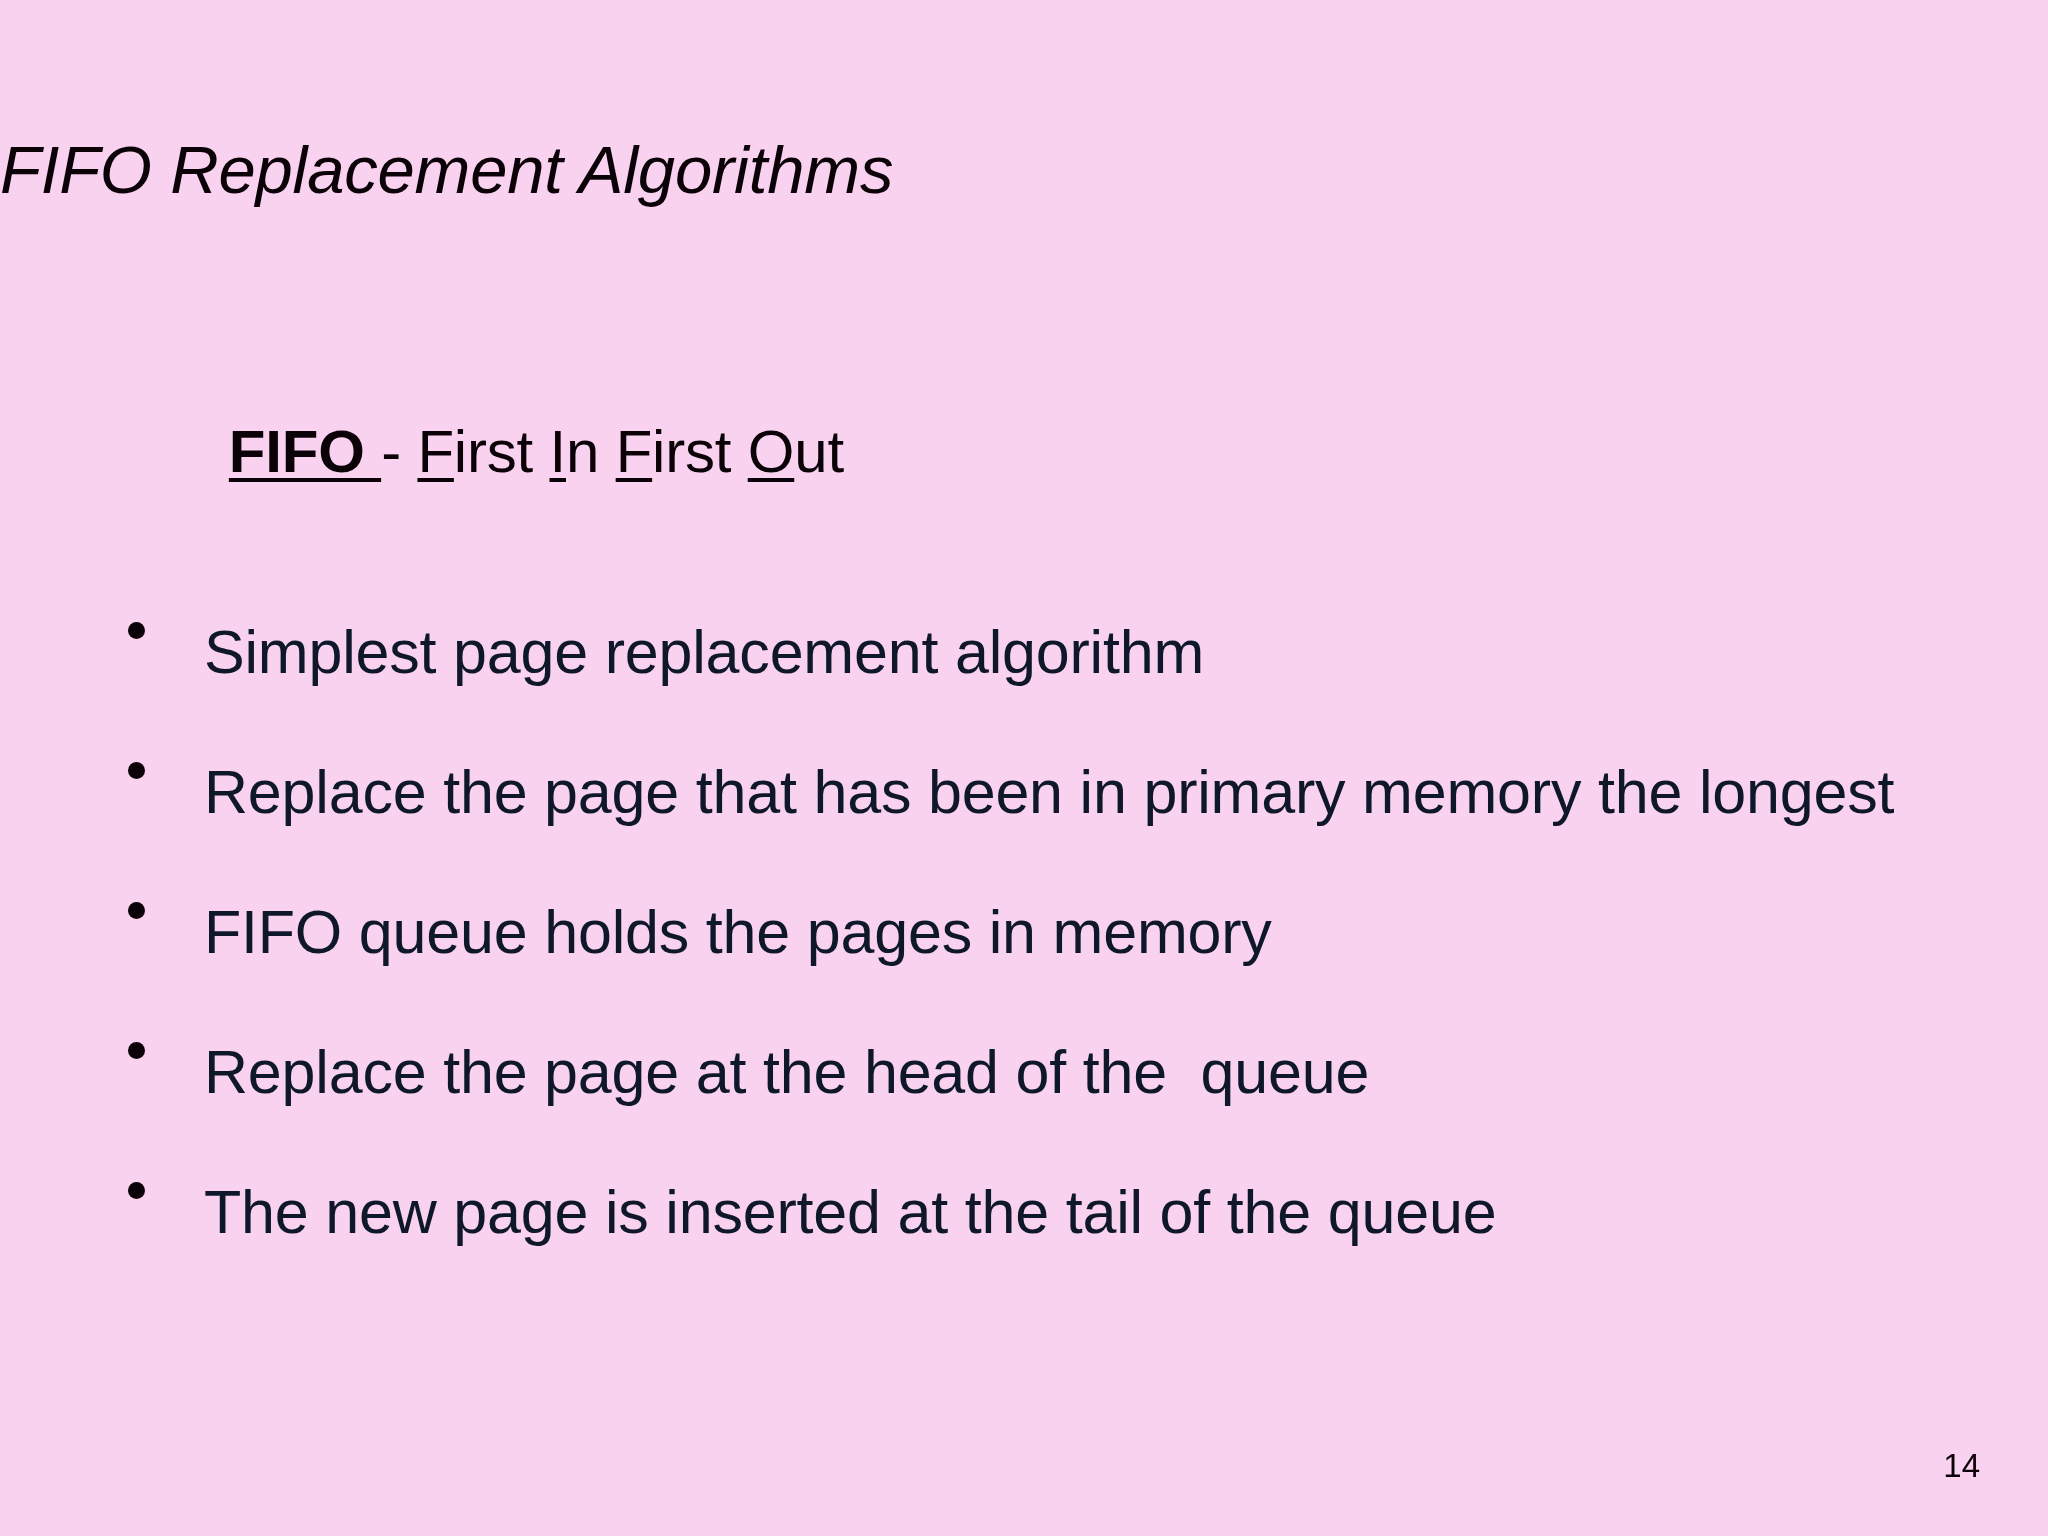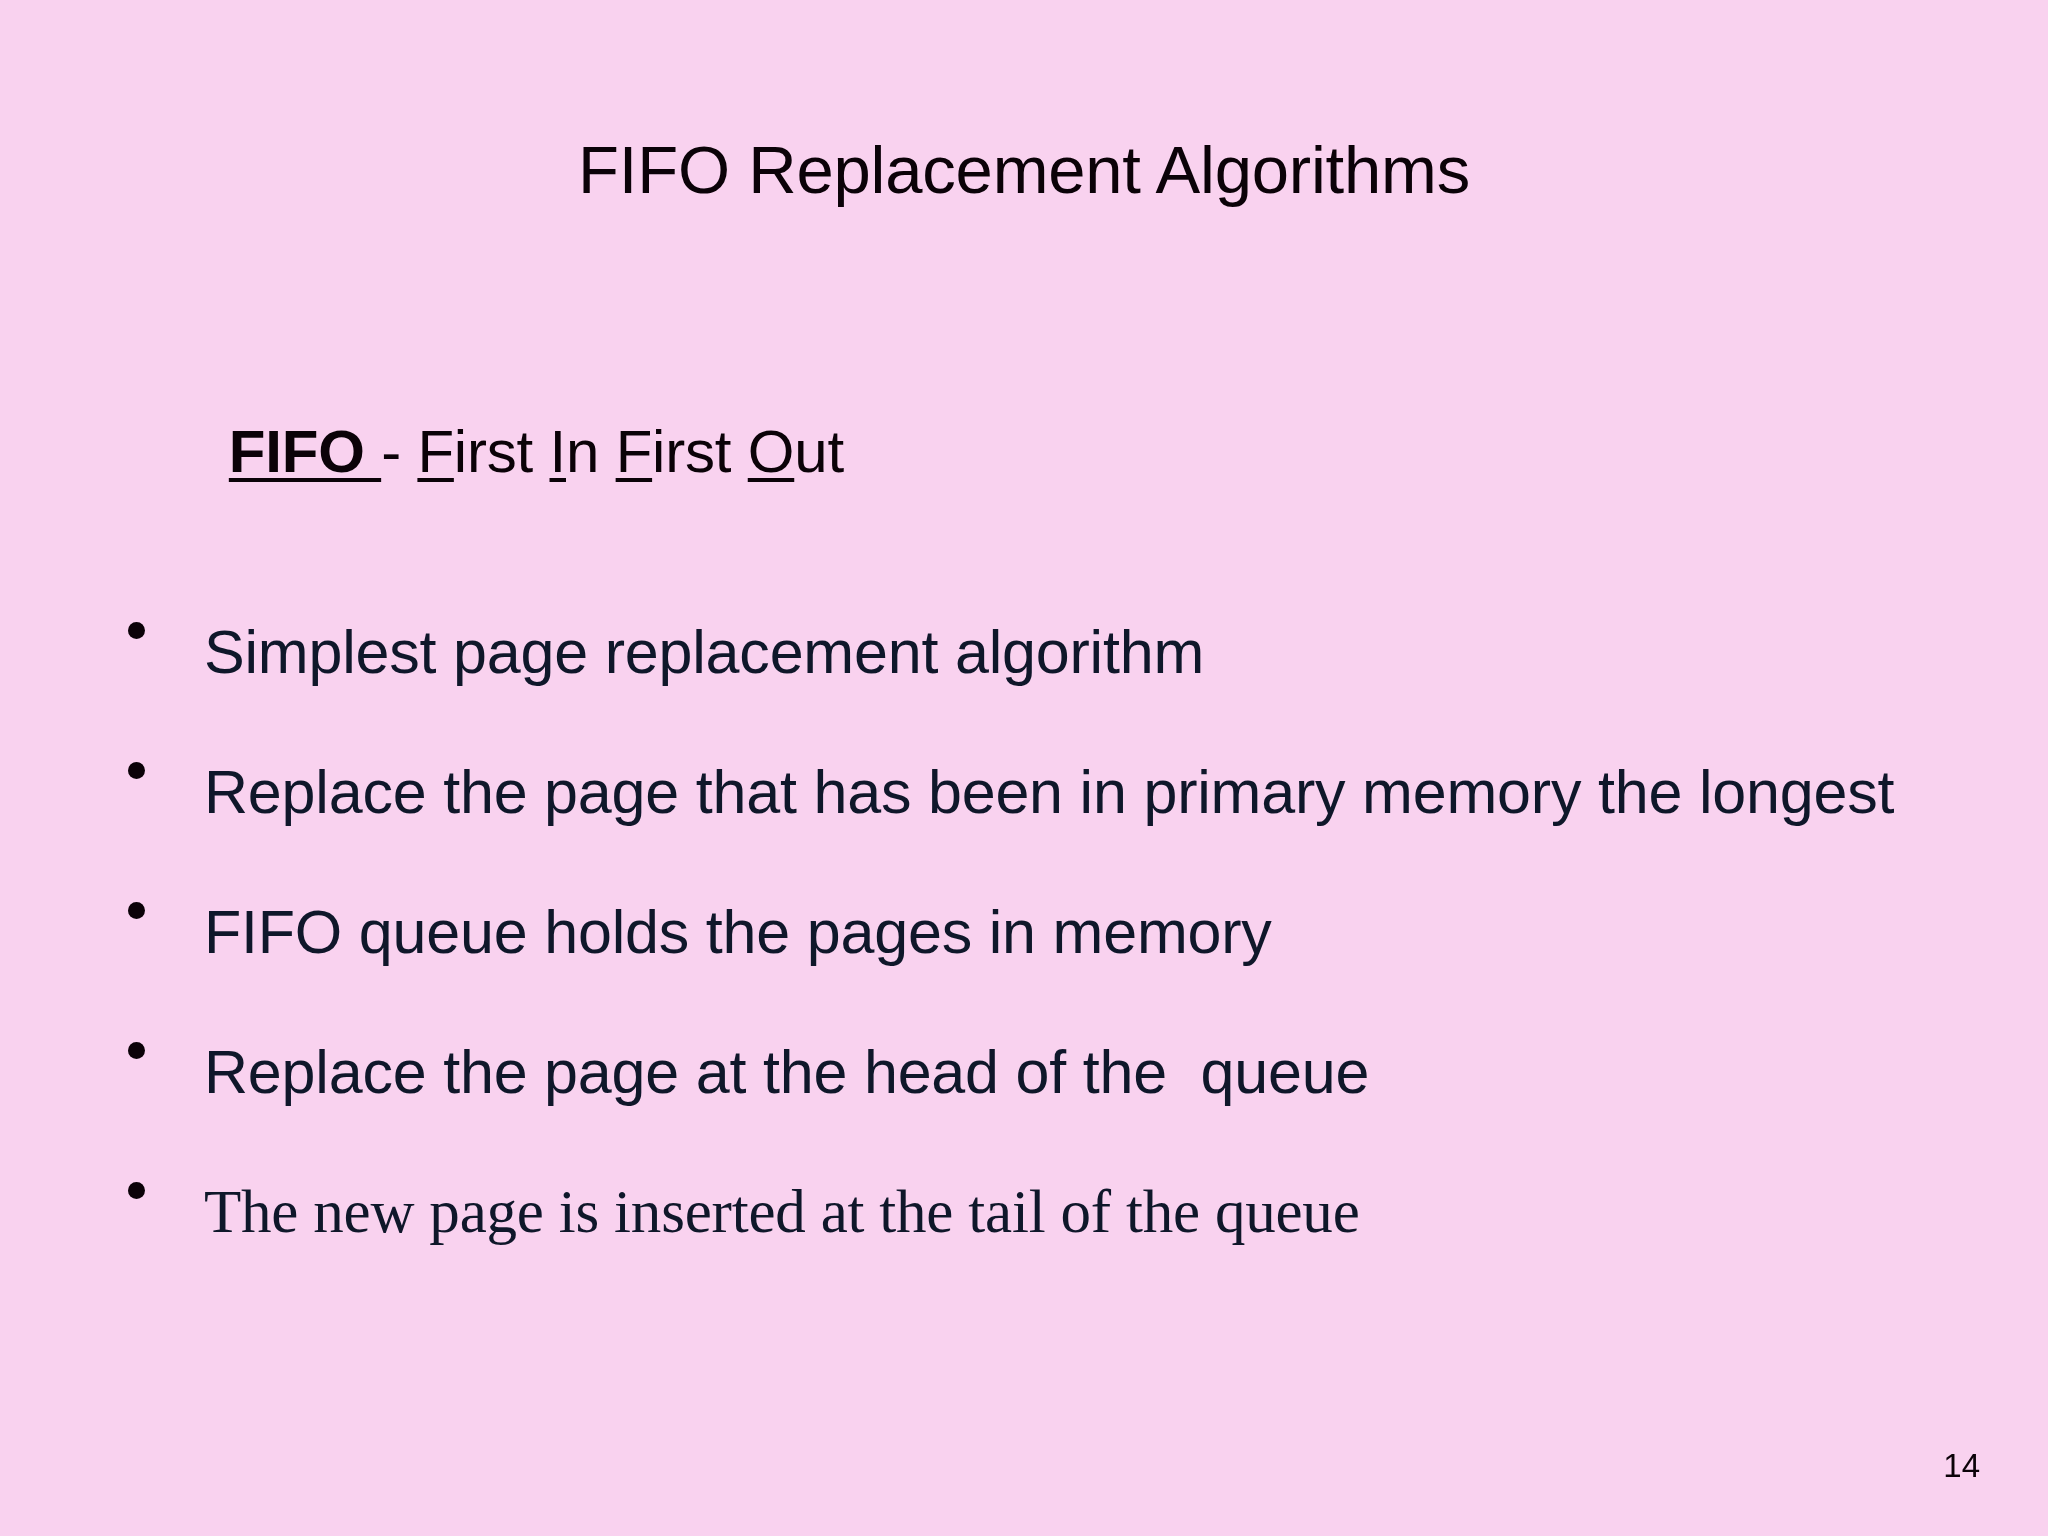--- a/index.html
+++ b/index.html
@@ -21,27 +21,28 @@
     background: #f9d2ef;
     box-sizing: border-box;
   }
 
   
   #slide-title {
     position: absolute;
     left: 0;
     top: 132px;
     width: 2048px;
-    text-align: center;
+    text-align: left;
     font-size: 67px;
     line-height: 1.12;
     font-weight: 400;
     color: #0b0208;
     letter-spacing: -0.2px;
     white-space: pre;
+    font-style: italic;
   }
 
   
   #body-block {
     position: absolute;
     left: 122px;
     top: 362px;
     width: 1840px;
   }
 
@@ -69,21 +70,21 @@
   .hd-plain { text-decoration: none; }
 
   
   .bullet-row {
     position: relative;
     display: block;
     min-height: 70px;
     margin: 0 0 28px 0;
     padding-left: 82px;
   }
-  .bullet-row:last-child { margin-bottom: 0; font-family: Liberation Serif, serif; }
+  .bullet-row:last-child { margin-bottom: 0; }
   .bullet-marker {
     position: absolute;
     left: 6px;
     top: 26px;
     width: 17px;
     height: 17px;
     border-radius: 50%;
     background: #0b0208;
   }
   .bullet-text {

